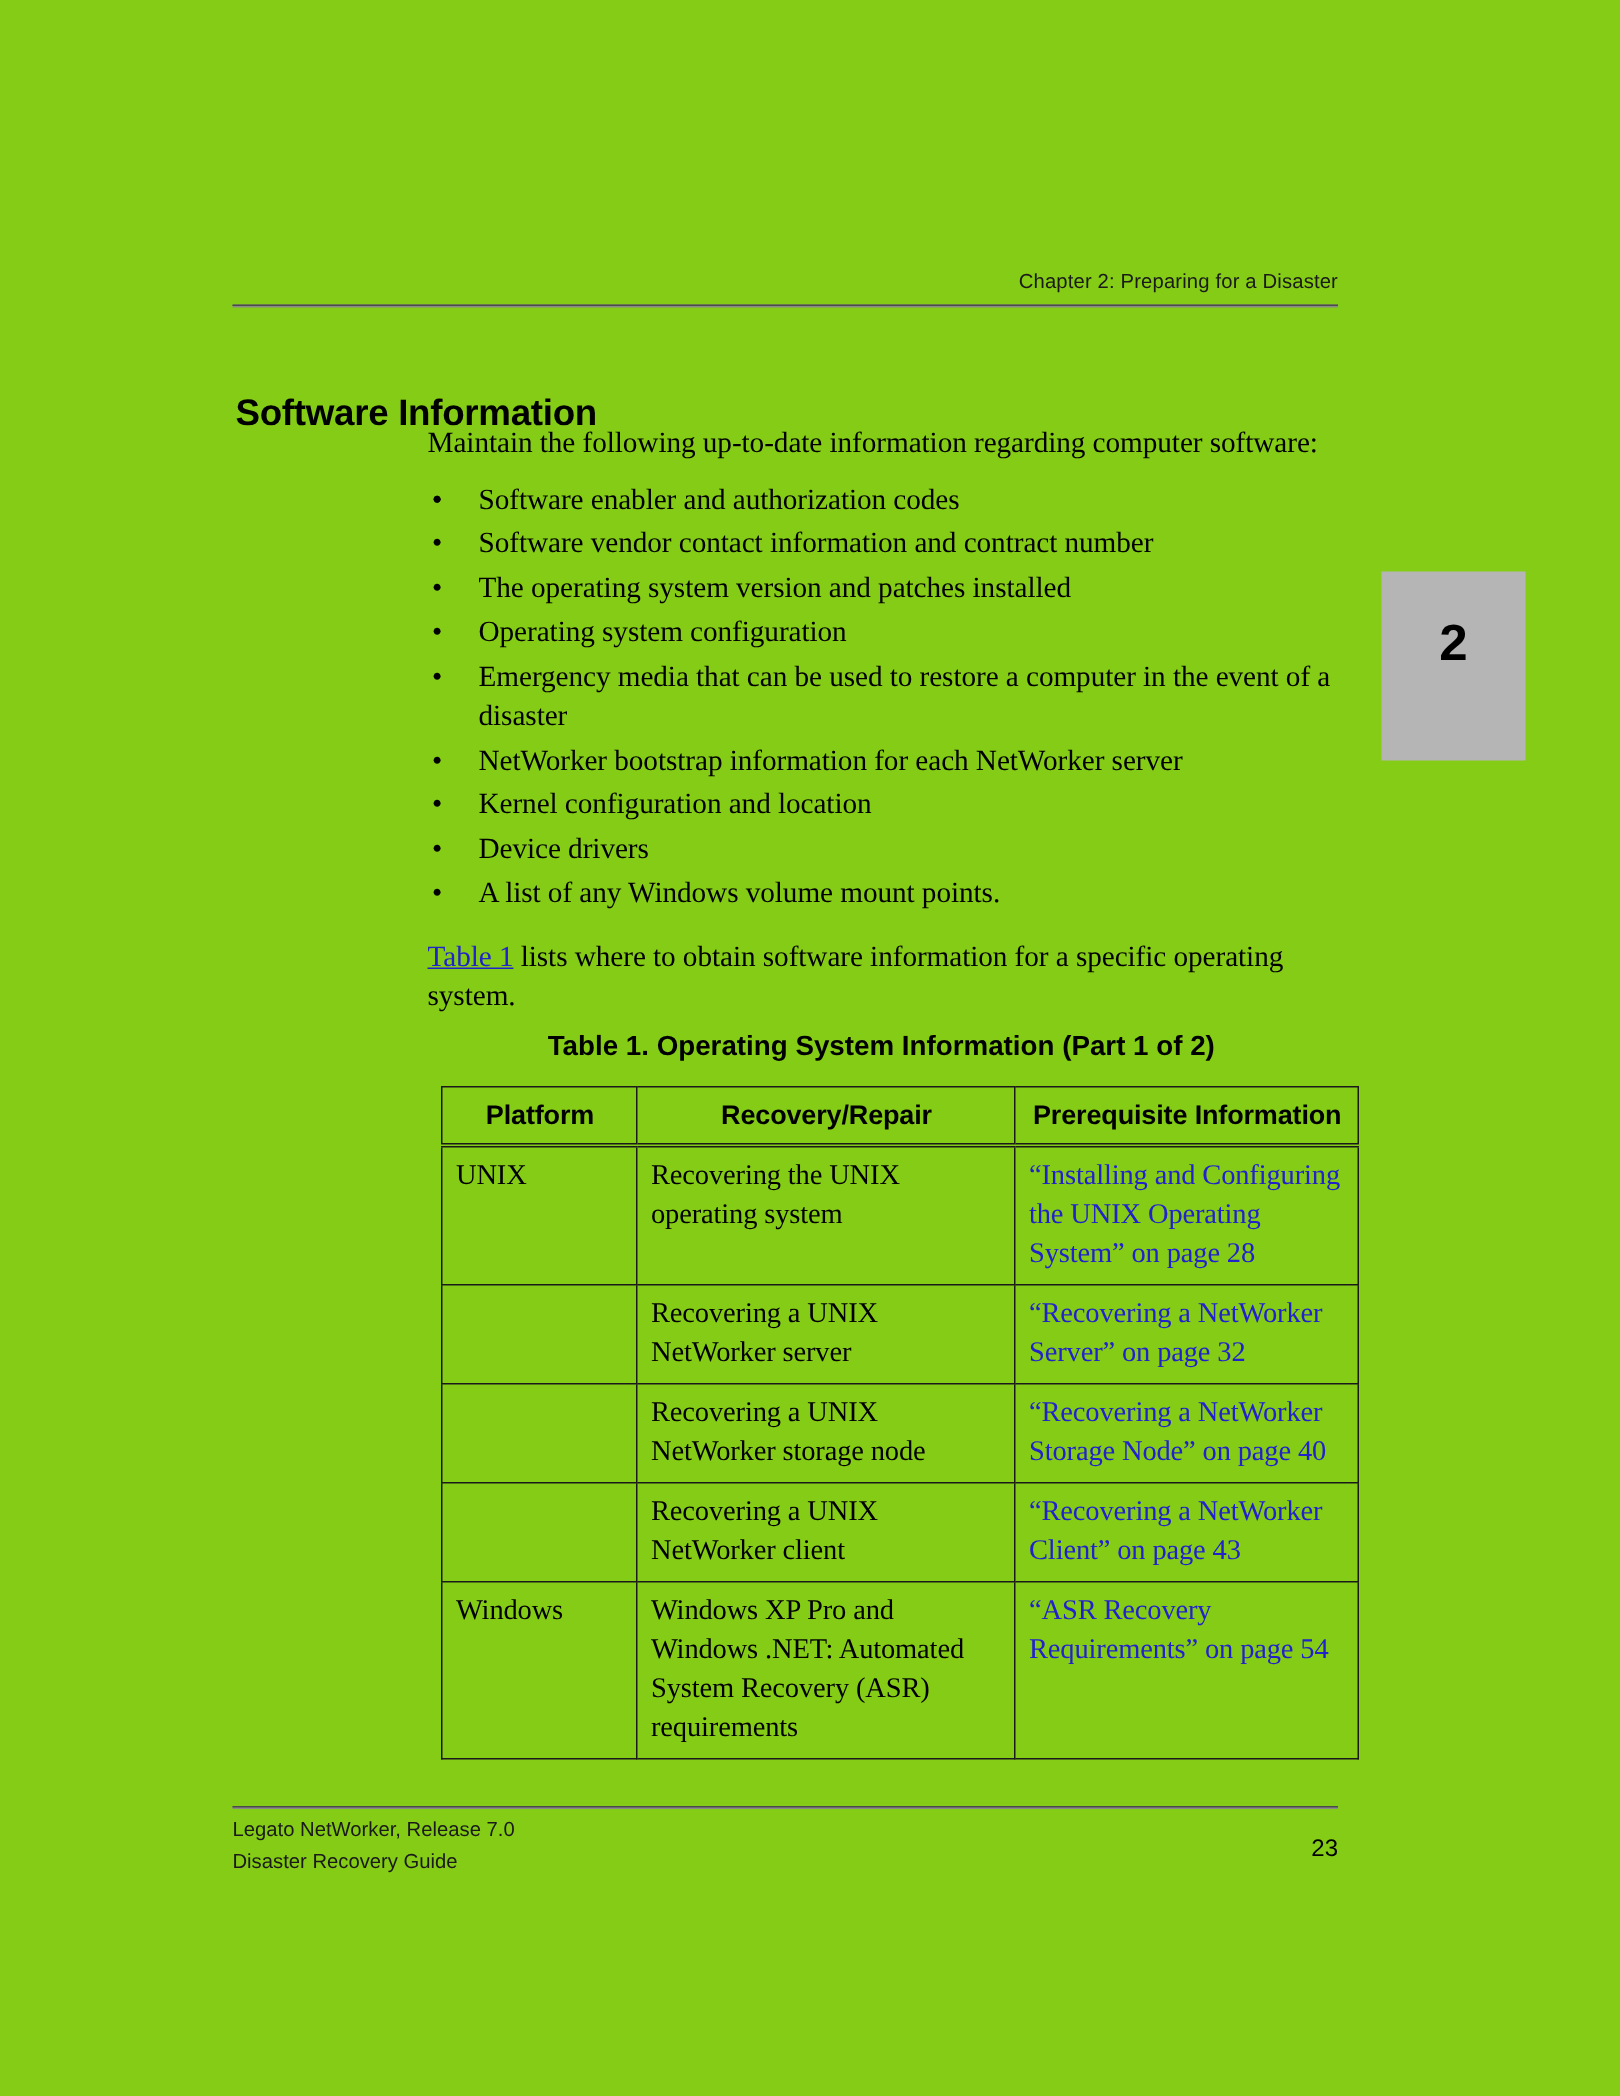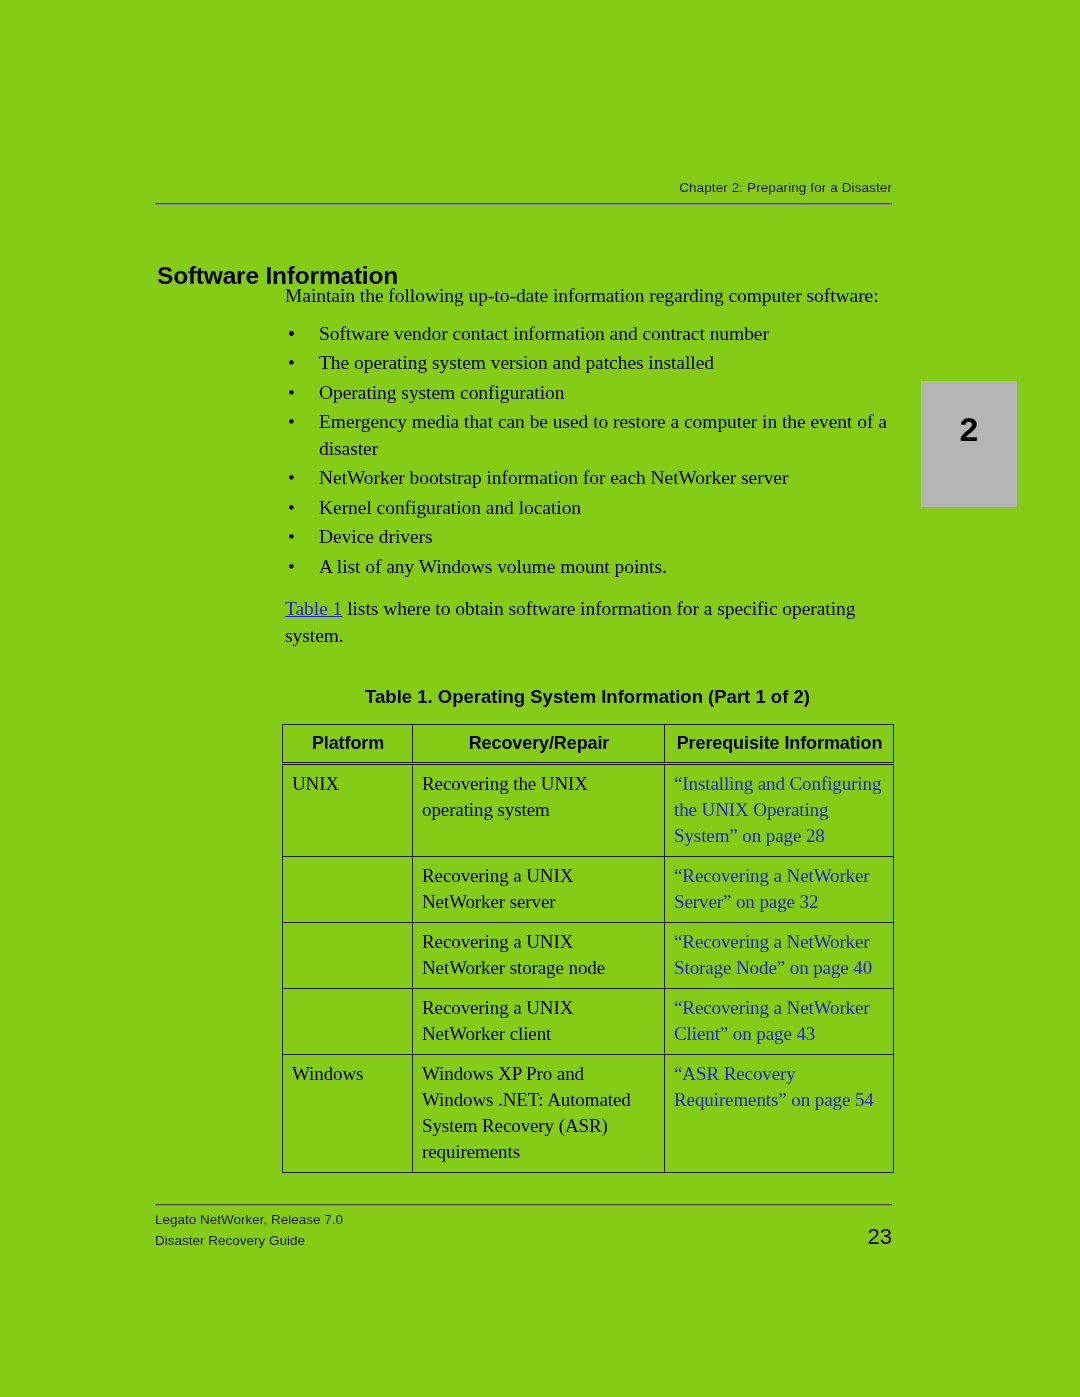--- a/index.html
+++ b/index.html
@@ -120,21 +120,21 @@
     top: 686px;
     width: 611px;
     text-align: center;
     font-family: "Liberation Sans", sans-serif;
     font-weight: bold;
     font-size: 18.5px;
     color: #000000;
   }
   table.os-table {
     position: absolute;
-    left: 282px;
+    left: 294px;
     top: 724px;
     width: 611px;
     border-collapse: collapse;
     table-layout: fixed;
   }
   table.os-table col.c1 { width: 130px; }
   table.os-table col.c2 { width: 252px; }
   table.os-table col.c3 { width: 229px; }
 
   table.os-table th,
@@ -178,21 +178,21 @@
     line-height: 21px;
     color: #1a1a1a;
   }
   .footer-page {
     position: absolute;
     left: 790px;
     top: 1224px;
     width: 102px;
     text-align: right;
     font-family: "Liberation Sans", sans-serif;
-    font-size: 22px;
+    font-size: 16px;
     color: #000000;
   }
 </style>
 </head>
 <body>
 
 <div class="page">
 
   <div class="running-header">Chapter 2: Preparing for a Disaster</div>
   <div class="header-rule"></div>
@@ -205,20 +205,21 @@
 
   <div class="body-block">
     <p class="body-para">Maintain the following up-to-date information regarding computer software:</p>
 
     <ul class="bullet-list">
       <li class="bullet-item">
         <span class="dot">•</span>
       </li>
       <li class="bullet-item">
         <span class="dot">•</span>
+        <span>Software enabler and authorization codes</span>
       </li>
       <li class="bullet-item">
         <span class="dot">•</span>
         <span>Software vendor contact information and contract number</span>
       </li>
       <li class="bullet-item">
         <span class="dot">•</span>
         <span>The operating system version and patches installed</span>
       </li>
       <li class="bullet-item">

